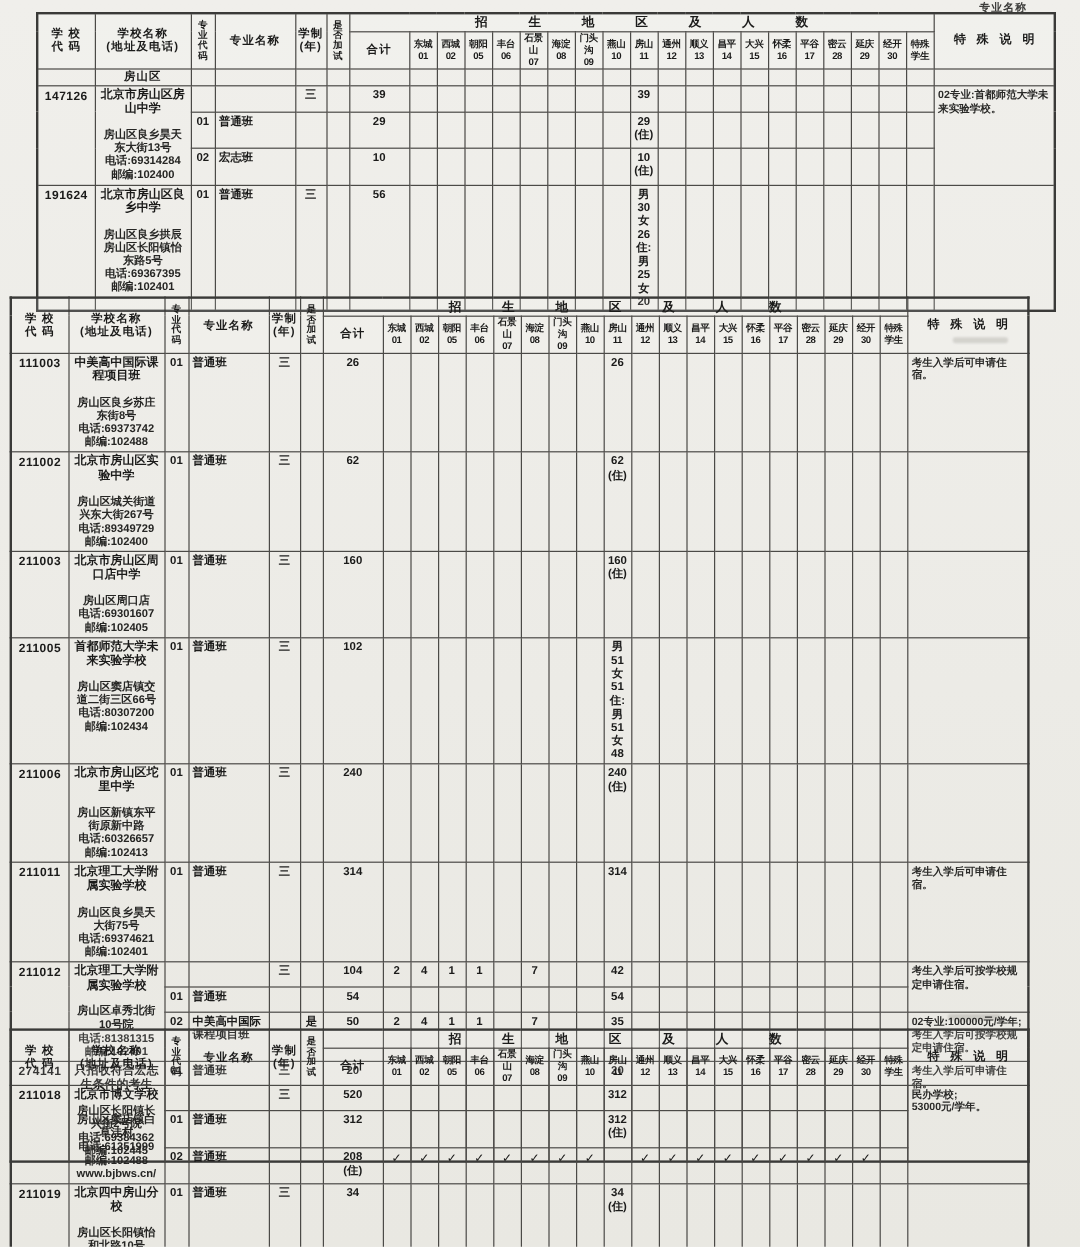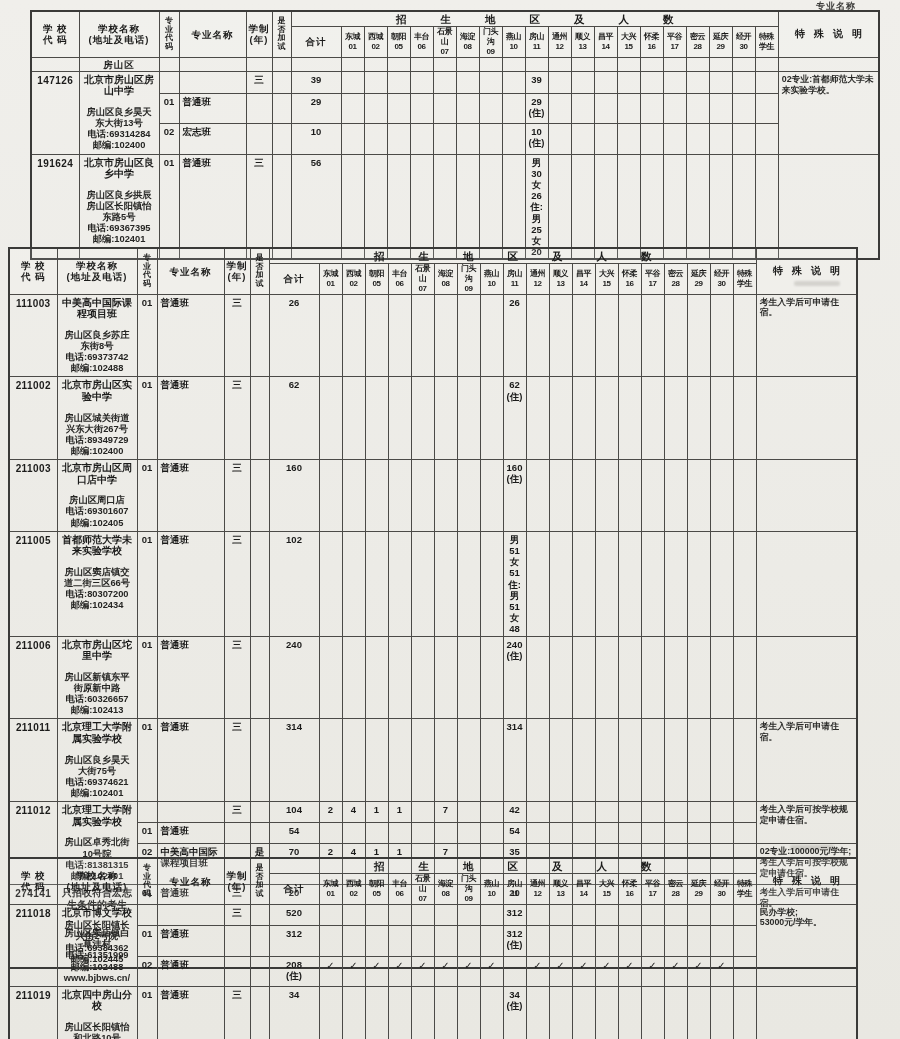--- a/index.html
+++ b/index.html
@@ -651,21 +651,21 @@
           <td class="cell-num"></td>
           <td class="cell-num"></td>
           <td class="cell-num"></td>
           <td class="cell-num"></td>
         </tr>
         <tr class="spec-row">
           <td class="cell-num">02</td>
           <td class="cell-specname">中美高中国际课程项目班</td>
           <td class="cell-num"></td>
           <td class="cell-num">是</td>
-          <td class="cell-num">70</td>
+          <td class="cell-num">50</td>
           <td class="cell-num">2</td>
           <td class="cell-num">4</td>
           <td class="cell-num">1</td>
           <td class="cell-num">1</td>
           <td class="cell-num"></td>
           <td class="cell-num">7</td>
           <td class="cell-num"></td>
           <td class="cell-num"></td>
           <td class="cell-num">35</td>
           <td class="cell-num"></td>

